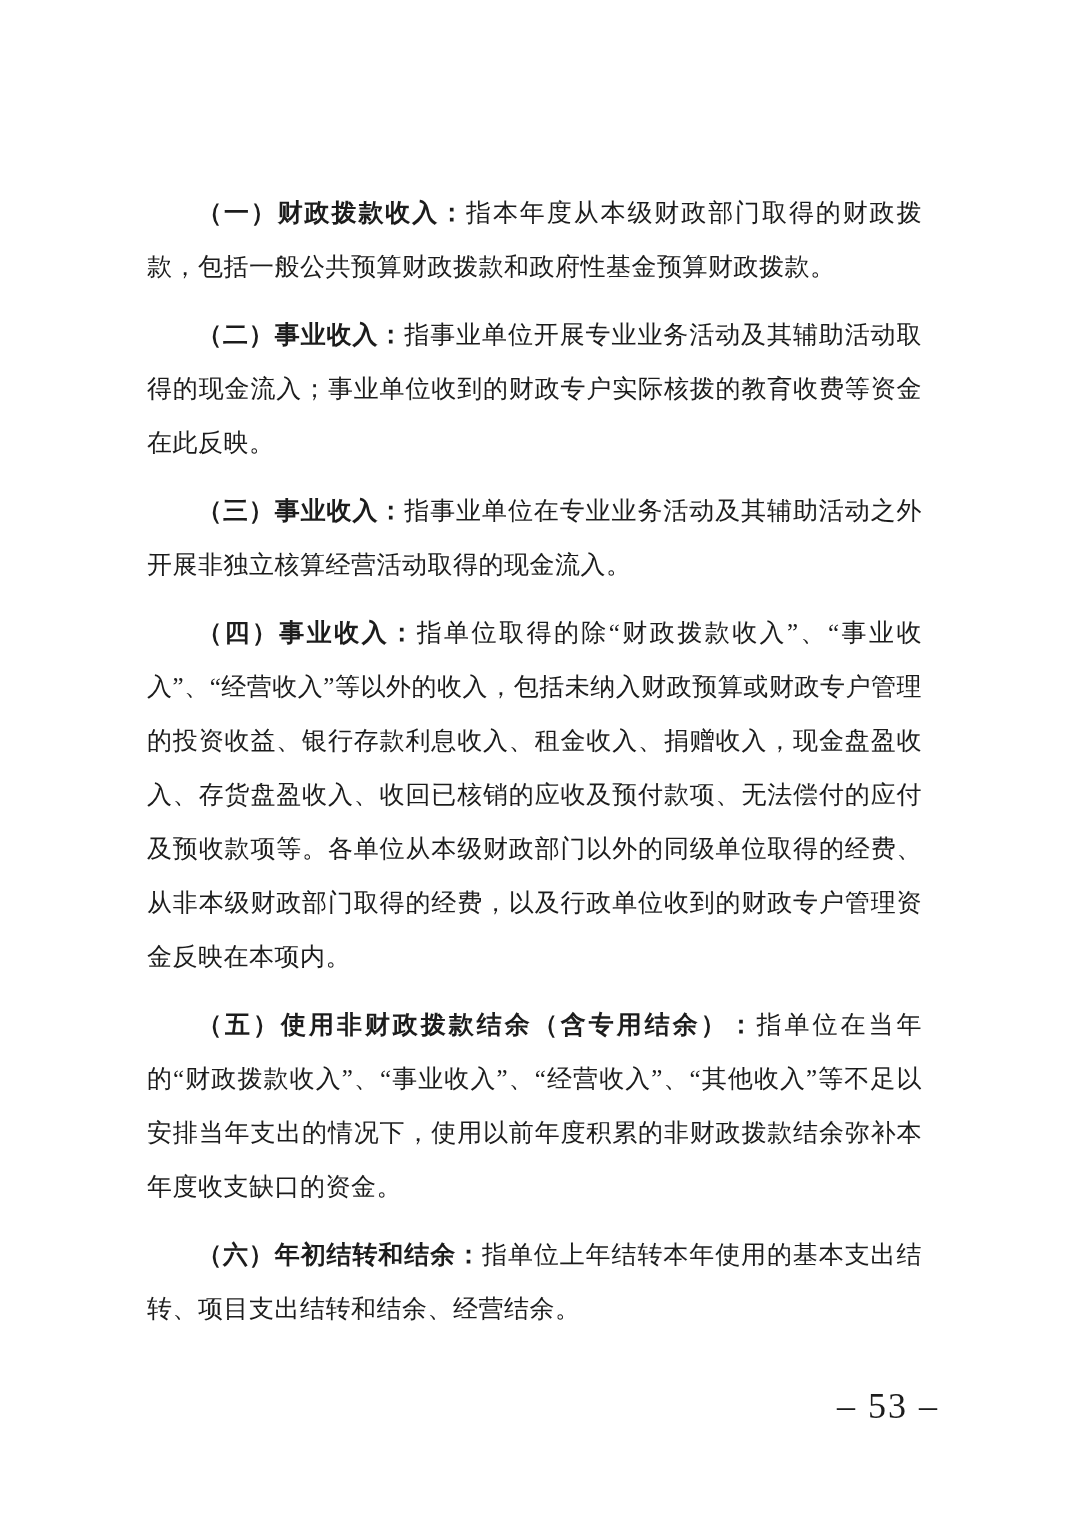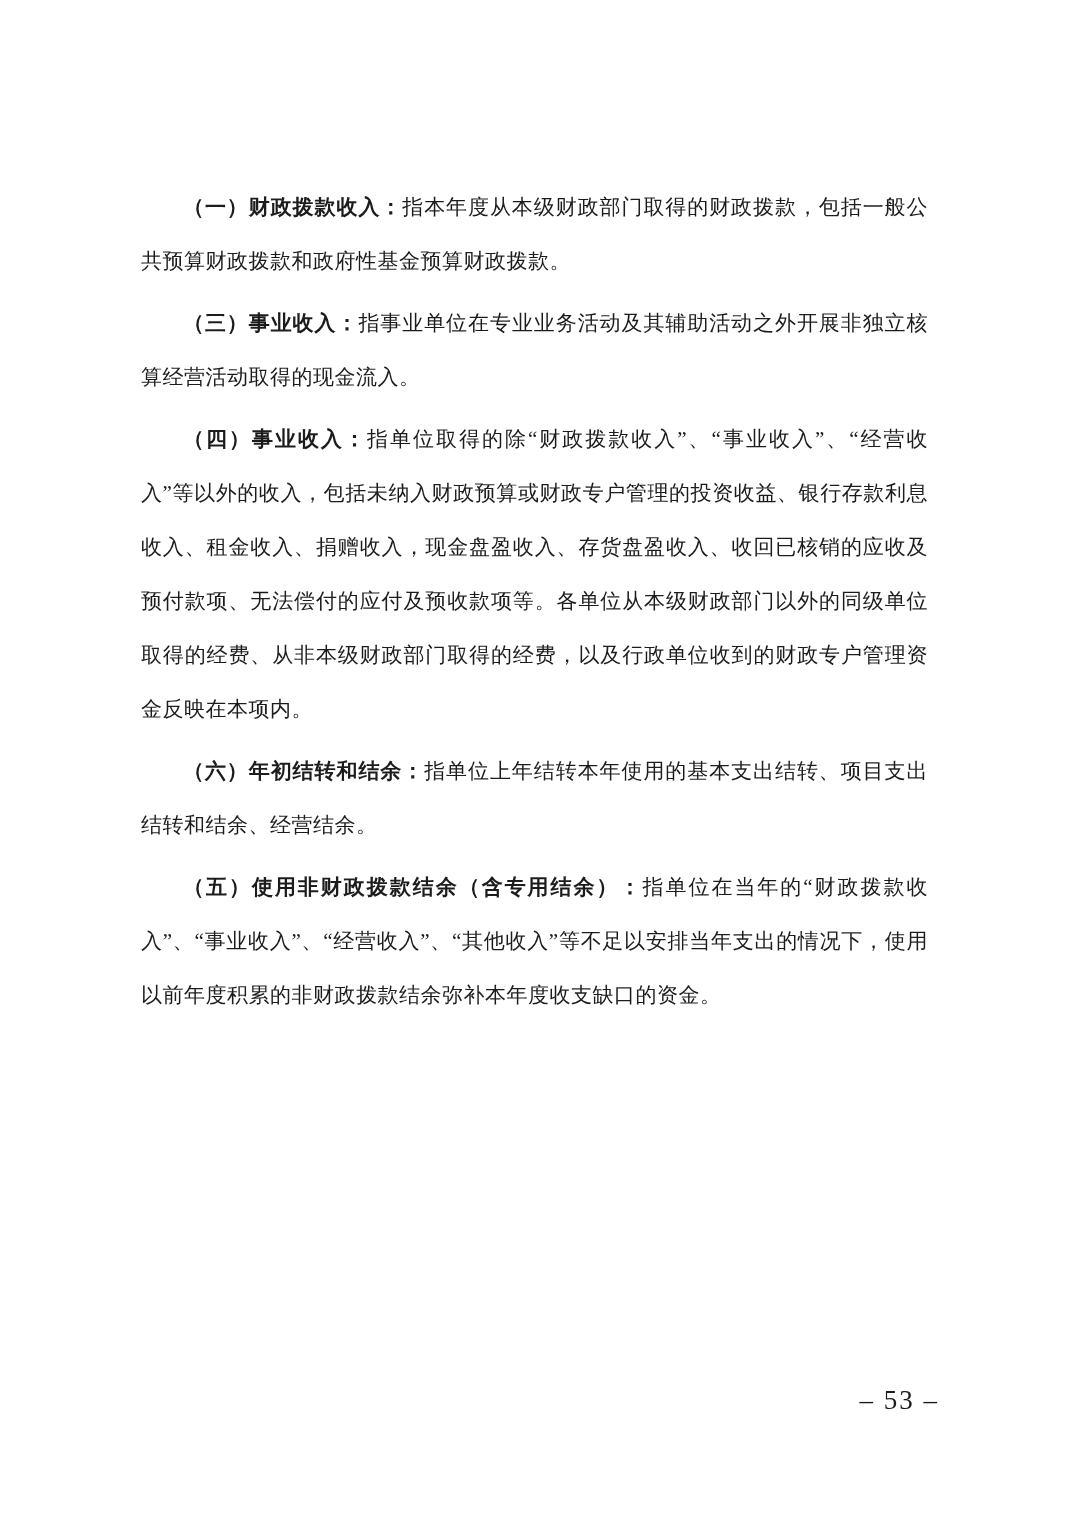--- a/index.html
+++ b/index.html
@@ -17,47 +17,48 @@
     font-family: "Liberation Serif", "DejaVu Serif", serif;
     color: #1c1c1c;
   }
   .content {
     position: absolute;
     top: 172px;
     left: 133px;
     width: 803px;
   }
   .content p {
-    margin: 8px;
-    font-size: 21px;
+    margin: 14px;
+    font-size: 25px;
     line-height: 54px;
     text-align: justify;
     text-indent: 2em;
     letter-spacing: 0.5px;
   }
   .para-heading {
     font-weight: bold;
   }
   .para-body {
     font-weight: normal;
   }
   .page-number {
     position: absolute;
     top: 1385px;
     right: 130px;
-    font-size: 27px;
+    font-size: 36px;
     letter-spacing: 2px;
     color: #1c1c1c;
   }
 </style>
 </head>
 <body>
 
 <div class="page">
   <div class="content" id="doc-body">
       <p><span class="para-heading">（一）财政拨款收入：</span><span class="para-body">指本年度从本级财政部门取得的财政拨款，包括一般公共预算财政拨款和政府性基金预算财政拨款。</span></p>
+      <p><span class="para-heading">（二）事业收入：</span><span class="para-body">指事业单位开展专业业务活动及其辅助活动取得的现金流入；事业单位收到的财政专户实际核拨的教育收费等资金在此反映。</span></p>
       <p><span class="para-heading">（三）事业收入：</span><span class="para-body">指事业单位在专业业务活动及其辅助活动之外开展非独立核算经营活动取得的现金流入。</span></p>
       <p><span class="para-heading">（四）事业收入：</span><span class="para-body">指单位取得的除“财政拨款收入”、“事业收入”、“经营收入”等以外的收入，包括未纳入财政预算或财政专户管理的投资收益、银行存款利息收入、租金收入、捐赠收入，现金盘盈收入、存货盘盈收入、收回已核销的应收及预付款项、无法偿付的应付及预收款项等。各单位从本级财政部门以外的同级单位取得的经费、从非本级财政部门取得的经费，以及行政单位收到的财政专户管理资金反映在本项内。</span></p>
+      <p><span class="para-heading">（五）使用非财政拨款结余（含专用结余）：</span><span class="para-body">指单位在当年的“财政拨款收入”、“事业收入”、“经营收入”、“其他收入”等不足以安排当年支出的情况下，使用以前年度积累的非财政拨款结余弥补本年度收支缺口的资金。</span></p>
       <p><span class="para-heading">（六）年初结转和结余：</span><span class="para-body">指单位上年结转本年使用的基本支出结转、项目支出结转和结余、经营结余。</span></p>
-      <p><span class="para-heading">（五）使用非财政拨款结余（含专用结余）：</span><span class="para-body">指单位在当年的“财政拨款收入”、“事业收入”、“经营收入”、“其他收入”等不足以安排当年支出的情况下，使用以前年度积累的非财政拨款结余弥补本年度收支缺口的资金。</span></p>
     </div>
   <div class="page-number">– 53 –</div>
 </div>
 
 </body></html>

